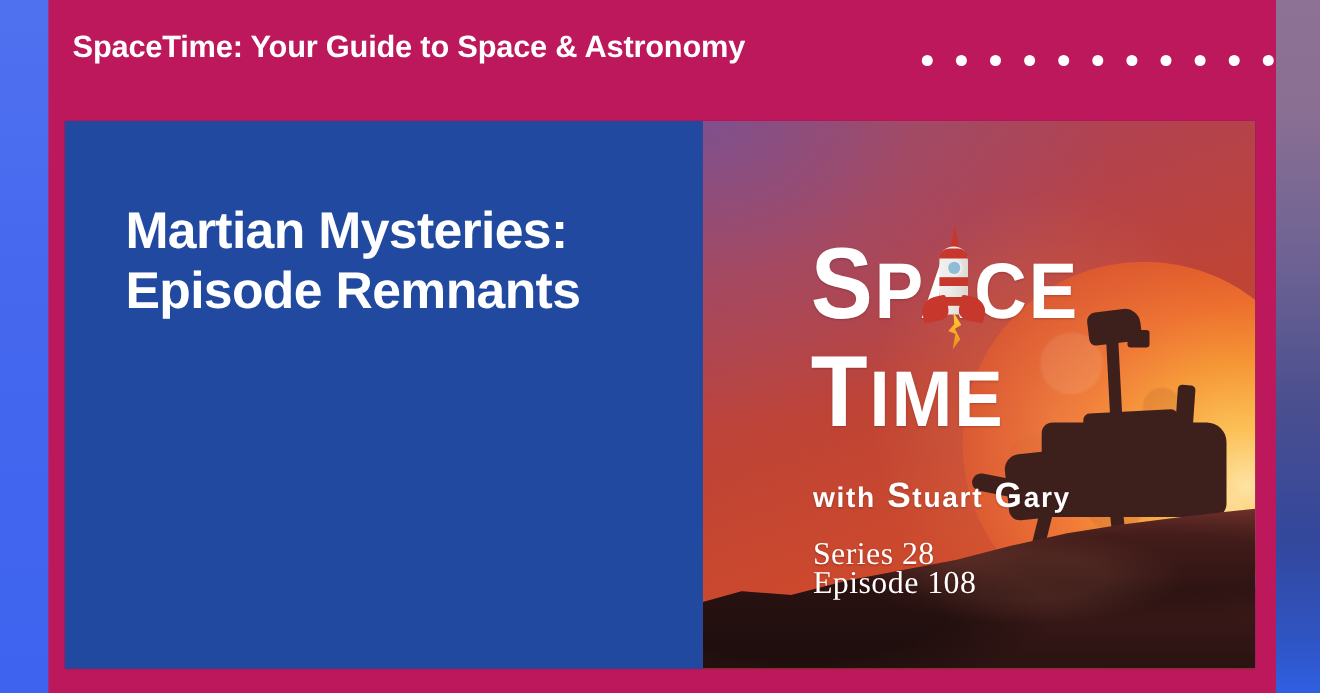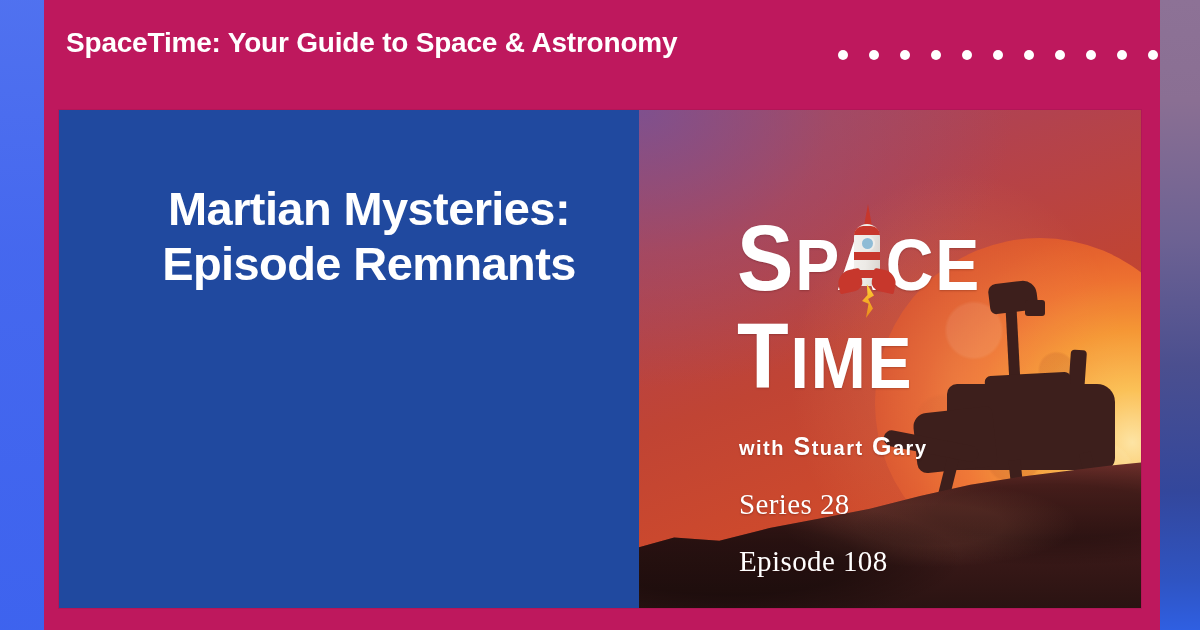--- a/index.html
+++ b/index.html
@@ -58,21 +58,20 @@
     width:1082px; height:498px;
     background:#20499f;
     display:flex;
     box-shadow:0 0 0 1px rgba(0,0,0,.06);
   }
 
   .card-text {
     width:580px; height:100%;
     position:relative;
     flex:none;
-    text-align:center;
   }
   .episode-title {
     position:absolute; left:55px; top:72px;
     width:510px;
     font-size:47px; font-weight:700; line-height:1.16;
     color:#ffffff; letter-spacing:-.6px;
   }
   .episode-title .ln { display:block; }
 
   
@@ -201,36 +200,36 @@
     transform:rotate(12deg);
   }
   .rk.flame {
     left:21px; top:76px; width:13px; height:34px;
     background:linear-gradient(180deg,#ffd43b 0%, #f7b127 45%, #e8881c 100%);
     clip-path:polygon(45% 0%, 100% 34%, 55% 44%, 92% 72%, 38% 100%, 58% 58%, 8% 50%, 50% 32%);
   }
 
   .with-host {
     position:absolute; left:100px; top:322px;
-    font-size:25px; font-weight:700; color:#fff;
+    font-size:32px; font-weight:700; color:#fff;
     letter-spacing:1.5px;
     font-family:"Liberation Sans Narrow","Liberation Sans", sans-serif;
     text-shadow:0 1px 2px rgba(60,10,10,.3);
   }
   .with-host .sm { font-size:.8em; }
 
   .series-line, .episode-line {
     position:absolute; left:100px;
     font-family:"Liberation Serif", serif;
     font-size:29px; color:#fff;
     letter-spacing:.4px;
     text-shadow:0 1px 2px rgba(60,10,10,.35);
   }
   .series-line  { top:378px; }
-  .episode-line { top:404px;margin-top:31px; }
+  .episode-line { top:404px; }
 </style>
 </head>
 <body>
 
 <div id="stage">
 
   <div class="edge-blur left"></div>
   <div class="edge-blur right"></div>
 
   <div class="header">

